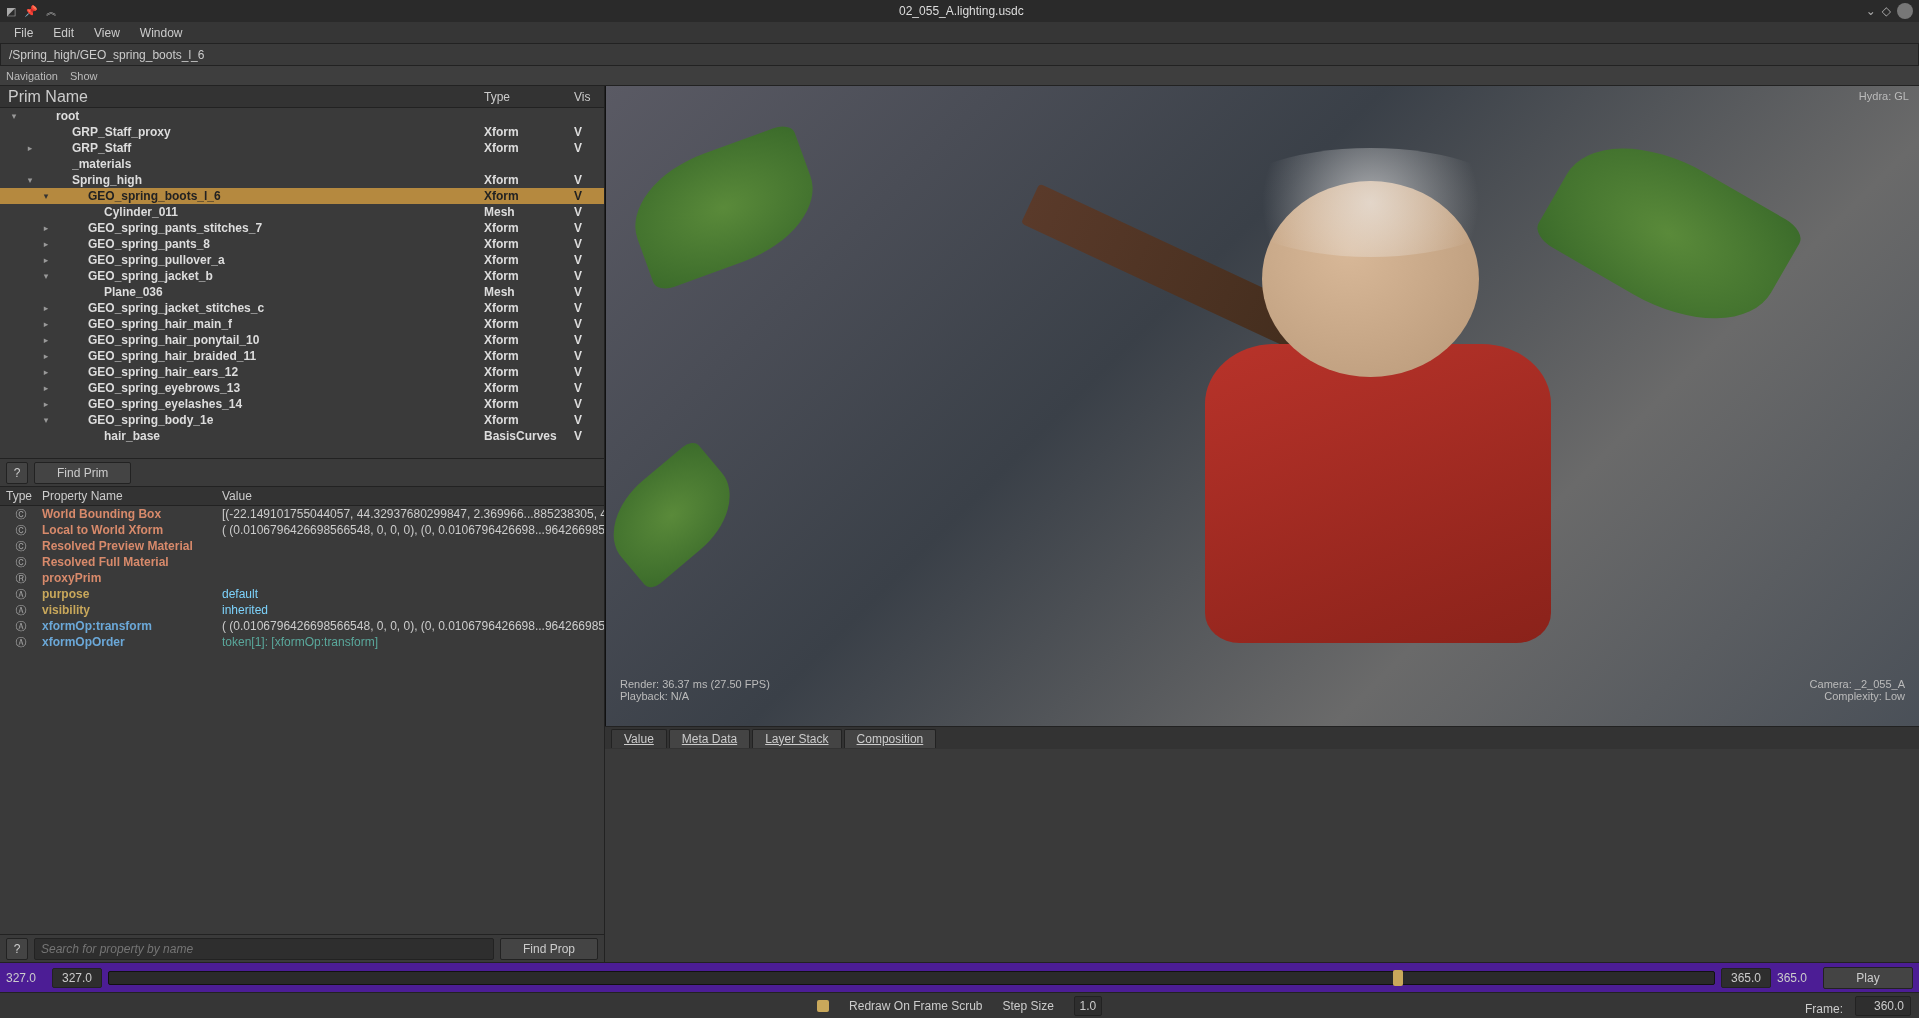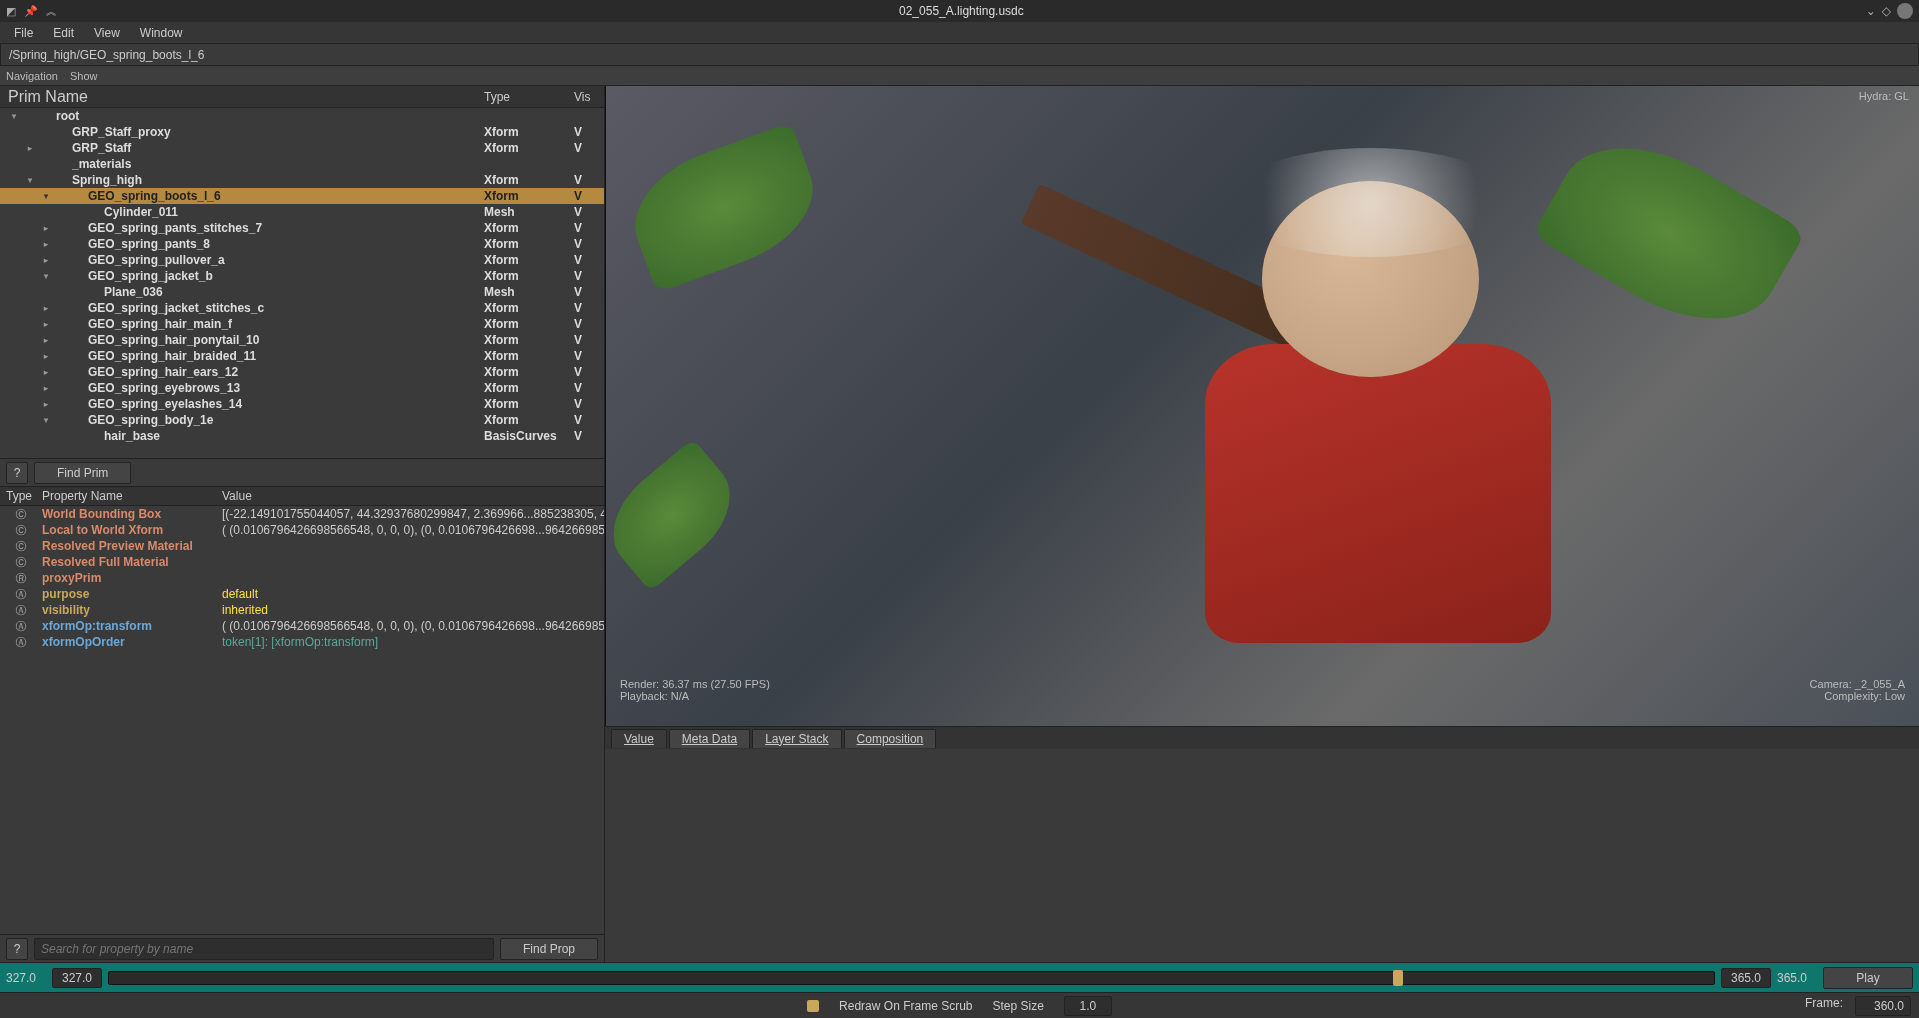--- a/index.html
+++ b/index.html
@@ -67,21 +67,21 @@
 .props-header .col-v { flex: 1; padding-left: 4px; color: #ccc; font-size: 12px; }
 .props-body { height: 176px; background: #3a3a3a; overflow: hidden; }
 .prop-row { height: 16px; display: flex; align-items: center; font-size: 12px; }
 .prop-row .icon { width: 42px; text-align: center; color: #aaa; font-size: 11px; }
 .prop-row .pname { width: 176px; font-weight: bold; white-space: nowrap; }
 .prop-row .pval { flex: 1; padding-left: 4px; white-space: nowrap; overflow: hidden; }
 .c-red { color: #d88a6b; }
 .c-yellow { color: #c9a85b; }
 .c-blue { color: #6ba8d8; }
 .c-gray { color: #ccc; }
-.c-valyellow { color: #fde047; }
+.c-valyellow { color: #7dd3fc; }
 .c-valteal { color: #5aa89c; }
 
 
 .viewport { flex: 1; background: #222; position: relative; overflow: hidden; border-left: 1px solid #111; }
 .viewport-canvas { width: 100%; height: 100%; background: linear-gradient(135deg, #5a5a64 0%, #3a4048 40%, #6a6a6a 70%, #4a5058 100%); position: relative; }
 .viewport-overlay-tr { position: absolute; top: 4px; right: 10px; color: #bbb; font-size: 11px; text-align: right; }
 .viewport-overlay-bl { position: absolute; bottom: 24px; left: 14px; color: #bbb; font-size: 11px; }
 .viewport-overlay-br { position: absolute; bottom: 24px; right: 14px; color: #bbb; font-size: 11px; text-align: right; }
 .char { position: absolute; left: 28%; top: 8%; width: 55%; height: 85%; }
 .char-head { position: absolute; left: 40%; top: 8%; width: 30%; height: 36%; background: radial-gradient(circle at 40% 35%, #d8b898, #b89878); border-radius: 50%; }
@@ -94,32 +94,32 @@
 .l3 { left: 0%; top: 60%; width: 10%; height: 14%; transform: rotate(-40deg); }
 
 
 .right-lower { height: 236px; background: #3a3a3a; border-top: 1px solid #222; display: flex; flex-direction: column; }
 .tabs-row { height: 22px; background: #333; display: flex; align-items: center; padding: 0 6px; gap: 2px; }
 .tab { padding: 2px 12px; background: #444; color: #ccc; font-size: 12px; border: 1px solid #222; border-bottom: none; cursor: pointer; border-radius: 2px 2px 0 0; }
 .tab.active { background: #3a3a3a; }
 .tab-content { flex: 1; background: #3a3a3a; }
 
 
-.timeline { height: 30px; background: #0f766e; display: flex; align-items: center; padding: 0 6px; gap: 6px; border-top: 1px solid #222; }
+.timeline { height: 30px; background: #4c1d95; display: flex; align-items: center; padding: 0 6px; gap: 6px; border-top: 1px solid #222; }
 .time-label { color: #ccc; font-size: 12px; width: 40px; }
 .time-input { width: 50px; height: 20px; background: #2e2e2e; border: 1px solid #222; color: #ccc; text-align: center; font-size: 12px; border-radius: 2px; }
 .time-slider { flex: 1; height: 14px; background: #2a2a2a; border: 1px solid #111; border-radius: 2px; position: relative; }
 .time-handle { position: absolute; left: 80%; top: -2px; width: 10px; height: 16px; background: #c9a85b; border-radius: 2px; }
 .play-btn { width: 90px; height: 22px; background: #444; border: 1px solid #222; color: #ccc; font-size: 12px; border-radius: 2px; cursor: pointer; }
 
 
 .statusbar { height: 26px; background: #363636; display: flex; align-items: center; justify-content: center; gap: 20px; border-top: 1px solid #222; position: relative; }
 .statusbar .chk { width: 12px; height: 12px; background: #c9a85b; border-radius: 2px; display: inline-block; }
 .statusbar .lbl { color: #ccc; font-size: 12px; }
-.frame-box { position: absolute; right: 8px; display: flex; align-items: flex-start; gap: 12px; }
+.frame-box { position: absolute; right: 8px; display: flex; align-items: flex-end; gap: 12px; }
 .frame-box .fi { width: 56px; height: 20px; background: #2e2e2e; border: 1px solid #222; color: #ccc; text-align: right; padding-right: 6px; font-size: 12px; border-radius: 2px; }
 .tree-container { display:flex; flex-direction:column; height: 372px; }
 
 
 
 
 .left-panel { height: 100%; }
 .right-panel { height: 100%; }
 .viewport { height: 415px; }
 
@@ -430,18 +430,18 @@
   </div>
   <input class="time-input" value="365.0" style="">
   <span class="time-label">365.0</span>
   <button class="play-btn">Play</button>
 </div>
 
 <div class="statusbar">
   <span class="chk"></span>
   <span class="lbl">Redraw On Frame Scrub</span>
   <span class="lbl">Step Size</span>
-  <input class="time-input" style="width: 48px;" value="1.0">
+  <input class="time-input" style="width: 28px;" value="1.0">
   <div class="frame-box">
     <span class="lbl">Frame:</span>
     <input class="fi" value="360.0" style="">
   </div>
 </div>
 
 </body></html>

